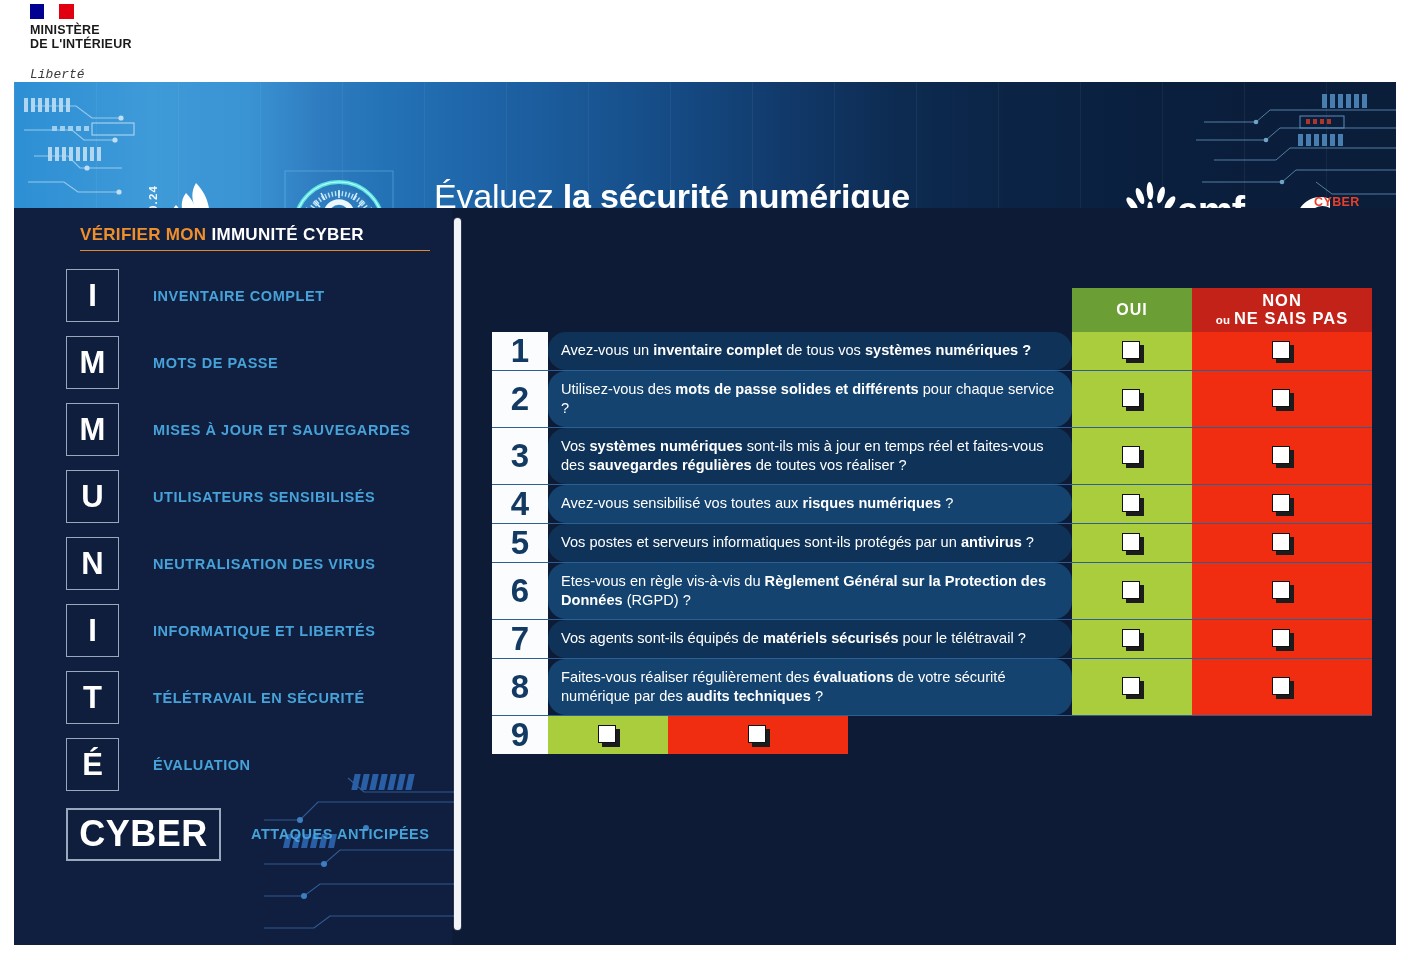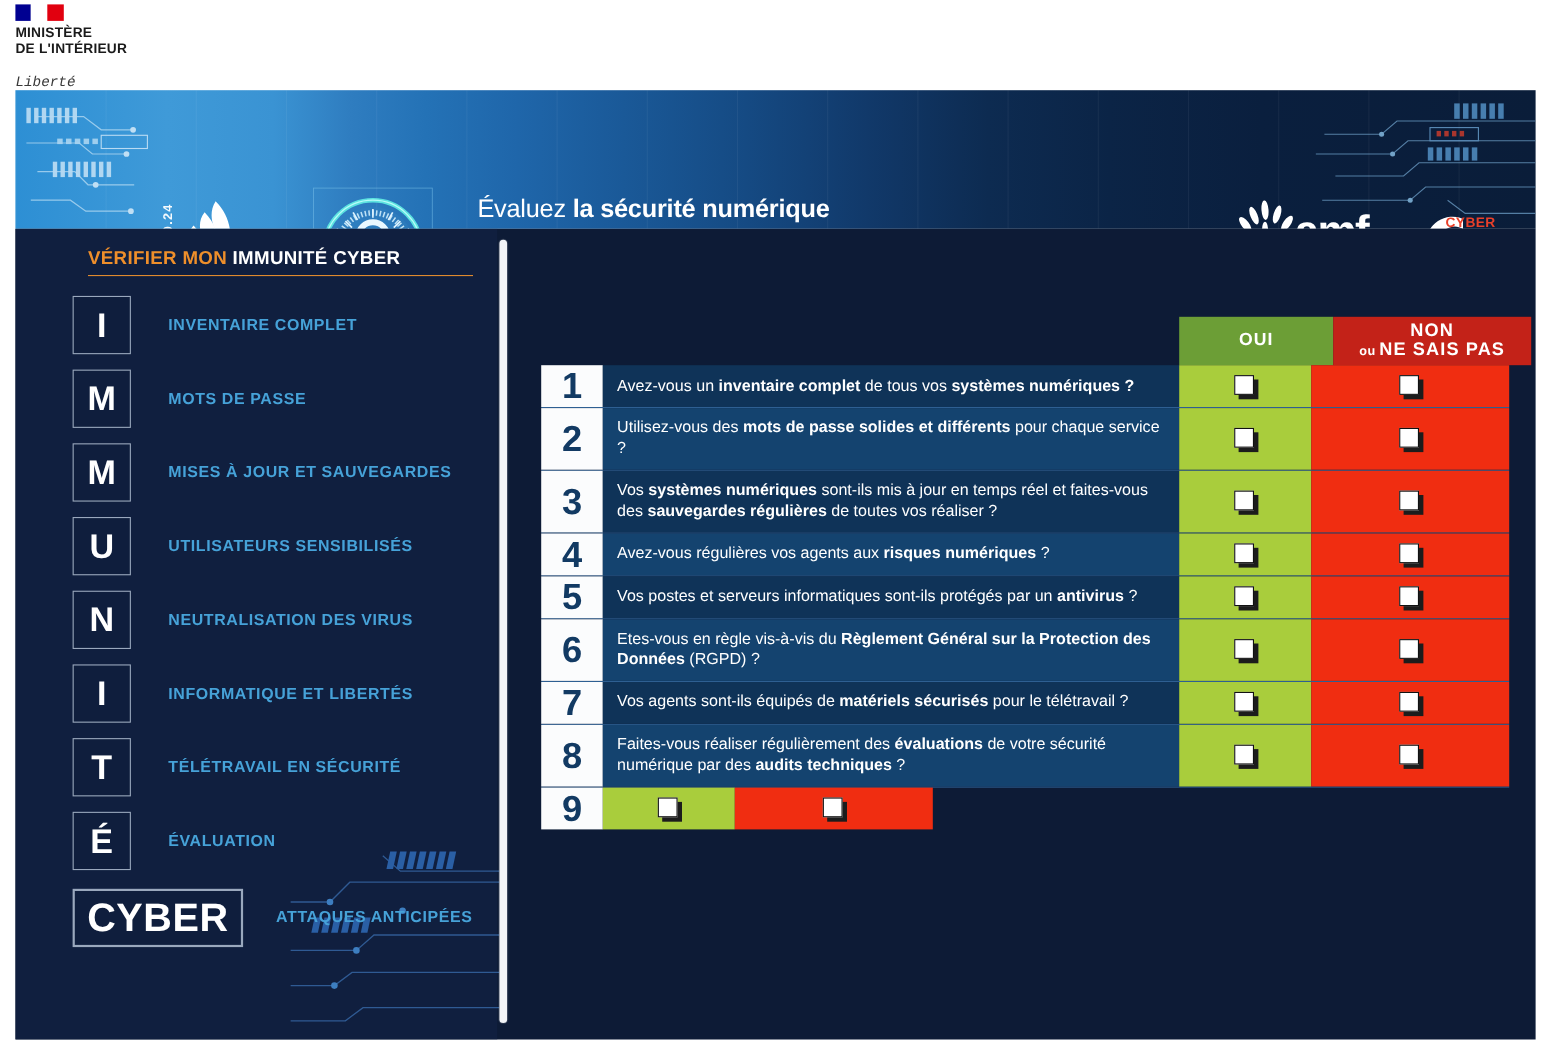--- a/index.html
+++ b/index.html
@@ -6,21 +6,21 @@
   * { box-sizing: border-box; margin: 0; padding: 0; }
   html, body {
     width: 1410px; height: 953px;
     background: #ffffff;
     font-family: "Liberation Sans", sans-serif;
     overflow: hidden;
   }
   .page { position: relative; width: 1410px; height: 953px; background: #fff; }
 
   
-  .ministry { position: absolute; left: 14px; top: 4px; width: 180px; }
+  .ministry { position: absolute; left: 30px; top: 4px; width: 180px; }
   .ministry .flag { display: flex; height: 15px; width: 44px; margin-bottom: 4px; }
   .ministry .flag i { display: block; height: 100%; }
   .ministry .flag .b { width: 14px; background: #000091; }
   .ministry .flag .w { width: 15px; background: #fff; }
   .ministry .flag .r { width: 15px; background: #e1000f; }
   .ministry .m-name {
     font-size: 12.5px; font-weight: bold; color: #1a1a1a;
     line-height: 1.12; letter-spacing: 0.2px;
   }
   .ministry .m-motto {
@@ -56,21 +56,21 @@
     position: absolute; left: 128px; top: 96px; width: 22px; height: 90px;
     writing-mode: vertical-rl; transform: rotate(180deg);
     color: #fff; font-size: 11.5px; font-weight: bold; letter-spacing: 1.2px;
     display: flex; align-items: center; justify-content: center; opacity: .95;
   }
 
   .lock-box { position: absolute; left: 270px; top: 88px; width: 110px; height: 112px; }
 
   .banner-title {
     position: absolute; left: 420px; top: 93px; width: 660px;
-    color: #ffffff; font-size: 23px; line-height: 1.27; font-weight: 300;
+    color: #ffffff; font-size: 34px; line-height: 1.27; font-weight: 300;
     letter-spacing: -0.2px; text-align: left;
   }
   .banner-title b { font-weight: bold; }
 
   .amf-logo { position: absolute; left: 1100px; top: 100px; width: 165px; height: 85px; }
   .amf-word {
     position: absolute; left: 1163px; top: 107px;
     font-size: 40px; font-weight: bold; color: #fff; letter-spacing: -1.5px;
   }
 
@@ -132,37 +132,37 @@
   }
 
   
   .qtable { position: absolute; left: 478px; top: 64px; width: 880px; }
   .col-head { position: absolute; left: 580px; top: 16px; display: flex; width: 300px; height: 44px; }
   .ch {
     flex: 0 0 auto; color: #fff; font-weight: bold;
     display: flex; align-items: center; justify-content: center; text-align: center;
     line-height: 1.08;
   }
-  .ch-oui { width: 140px; background: #6c9e36; font-size: 16px; letter-spacing: 1px; }
+  .ch-oui { width: 120px; background: #6c9e36; font-size: 16px; letter-spacing: 1px; }
   .ch-non { width: 180px; background: #c32218; font-size: 13.5px; letter-spacing: .3px; }
   .ch-non .big { font-size: 16.5px; letter-spacing: 1px; }
   .ch-non .sm { font-size: 11.5px; font-weight: bold; }
 
   .qrows { position: absolute; left: 0; top: 60px; width: 880px; }
   .qrow { display: flex; width: 880px; border-bottom: 1.2px solid #2e5f92; }
   .qrow:last-child { border-bottom: none; }
   .qnum {
     width: 56px; flex: 0 0 auto; background: #fbfcfd; color: #123a63;
     font-size: 33px; font-weight: bold;
     display: flex; align-items: center; justify-content: center;
   }
   .qtext {
     width: 524px; flex: 0 0 auto; color: #ffffff;
     font-size: 14.6px; line-height: 1.3; padding: 9px 14px 9px 13px;
-    display: flex; align-items: center;
+    display: flex;  border-radius: 18px;
   }
   .qtext b { font-weight: bold; }
   .qrow.odd  .qtext { background: #0f3358; }
   .qrow.even .qtext { background: #14436f; }
   .cell {
     flex: 0 0 auto; display: flex; align-items: center; justify-content: center;
   }
   .cell-oui { width: 120px; background: #a9cd3c; }
   .cell-non { width: 180px; background: #f02d11; }
 
@@ -570,21 +570,21 @@
             <div class="cell cell-non">
               <div class="chk">
                 <div class="shadow"></div>
                 <div class="box"></div>
               </div>
             </div>
           </div>
           <div class="qrow even">
             <div class="qnum">4</div>
             <div class="qtext">
-              <span><span>Avez-vous régulières vos agents aux </span><b>risques numériques</b><span> ?</span></span>
+              <span><span>Avez-vous sensibilisé vos toutes aux </span><b>risques numériques</b><span> ?</span></span>
             </div>
             <div class="cell cell-oui">
               <div class="chk">
                 <div class="shadow"></div>
                 <div class="box"></div>
               </div>
             </div>
             <div class="cell cell-non">
               <div class="chk">
                 <div class="shadow"></div>

